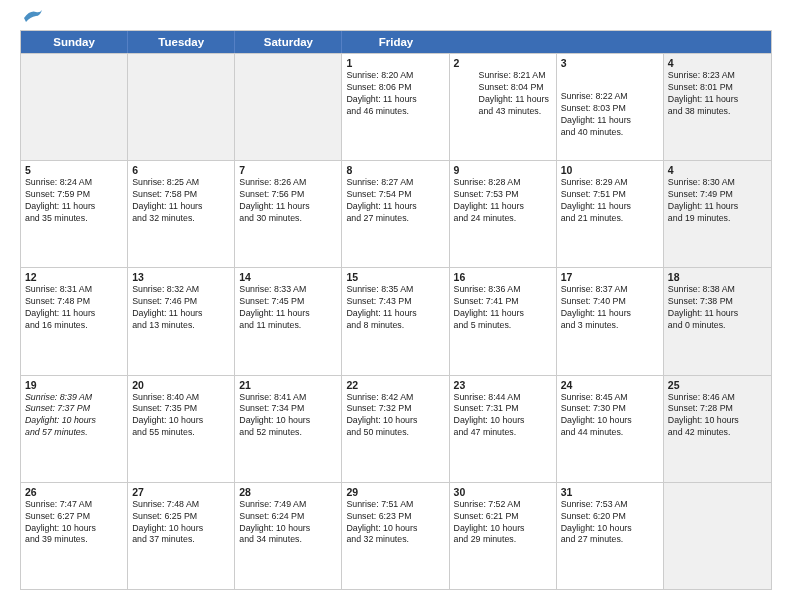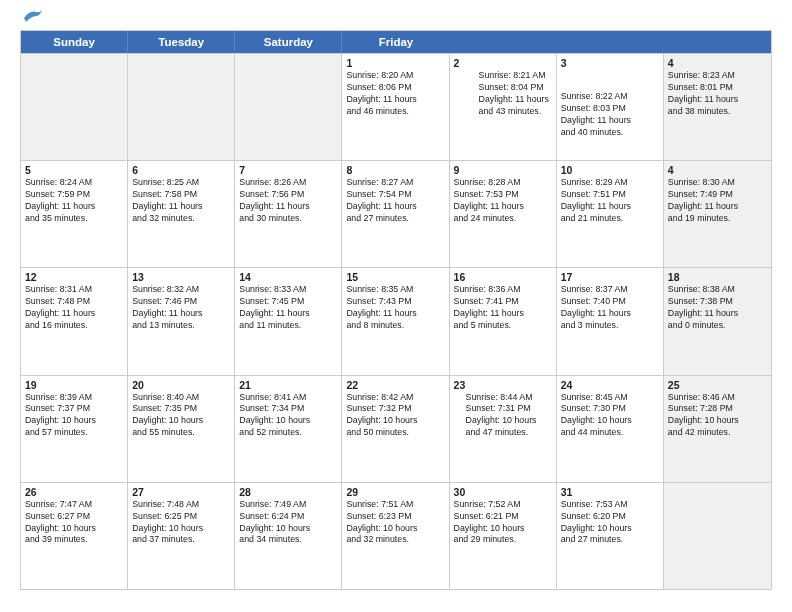--- a/index.html
+++ b/index.html
@@ -257,21 +257,21 @@
             <div class="day-num">18</div>
             <div class="cell-text" style="white-space: pre-line;">Sunrise: 8:38 AM
 Sunset: 7:38 PM
 Daylight: 11 hours
 and 0 minutes.</div>
           </div>
         </div>
         <div class="cal-row">
           <div class="cal-cell">
             <div class="day-num">19</div>
-            <div class="cell-text" style="white-space: pre-line;">Sunrise: 8:39 AM
+            <div class="cell-text" style="white-space: pre-line; font-style: italic;">Sunrise: 8:39 AM
 Sunset: 7:37 PM
 Daylight: 10 hours
 and 57 minutes.</div>
           </div>
           <div class="cal-cell">
             <div class="day-num">20</div>
             <div class="cell-text" style="white-space: pre-line;">Sunrise: 8:40 AM
 Sunset: 7:35 PM
 Daylight: 10 hours
 and 55 minutes.</div>
@@ -285,21 +285,21 @@
           </div>
           <div class="cal-cell">
             <div class="day-num">22</div>
             <div class="cell-text" style="white-space: pre-line;">Sunrise: 8:42 AM
 Sunset: 7:32 PM
 Daylight: 10 hours
 and 50 minutes.</div>
           </div>
           <div class="cal-cell">
             <div class="day-num">23</div>
-            <div class="cell-text" style="white-space: pre-line; margin-left: 12px;">Sunrise: 8:44 AM
+            <div class="cell-text" style="white-space: pre-line;">Sunrise: 8:44 AM
 Sunset: 7:31 PM
 Daylight: 10 hours
 and 47 minutes.</div>
           </div>
           <div class="cal-cell">
             <div class="day-num">24</div>
             <div class="cell-text" style="white-space: pre-line;">Sunrise: 8:45 AM
 Sunset: 7:30 PM
 Daylight: 10 hours
 and 44 minutes.</div>

